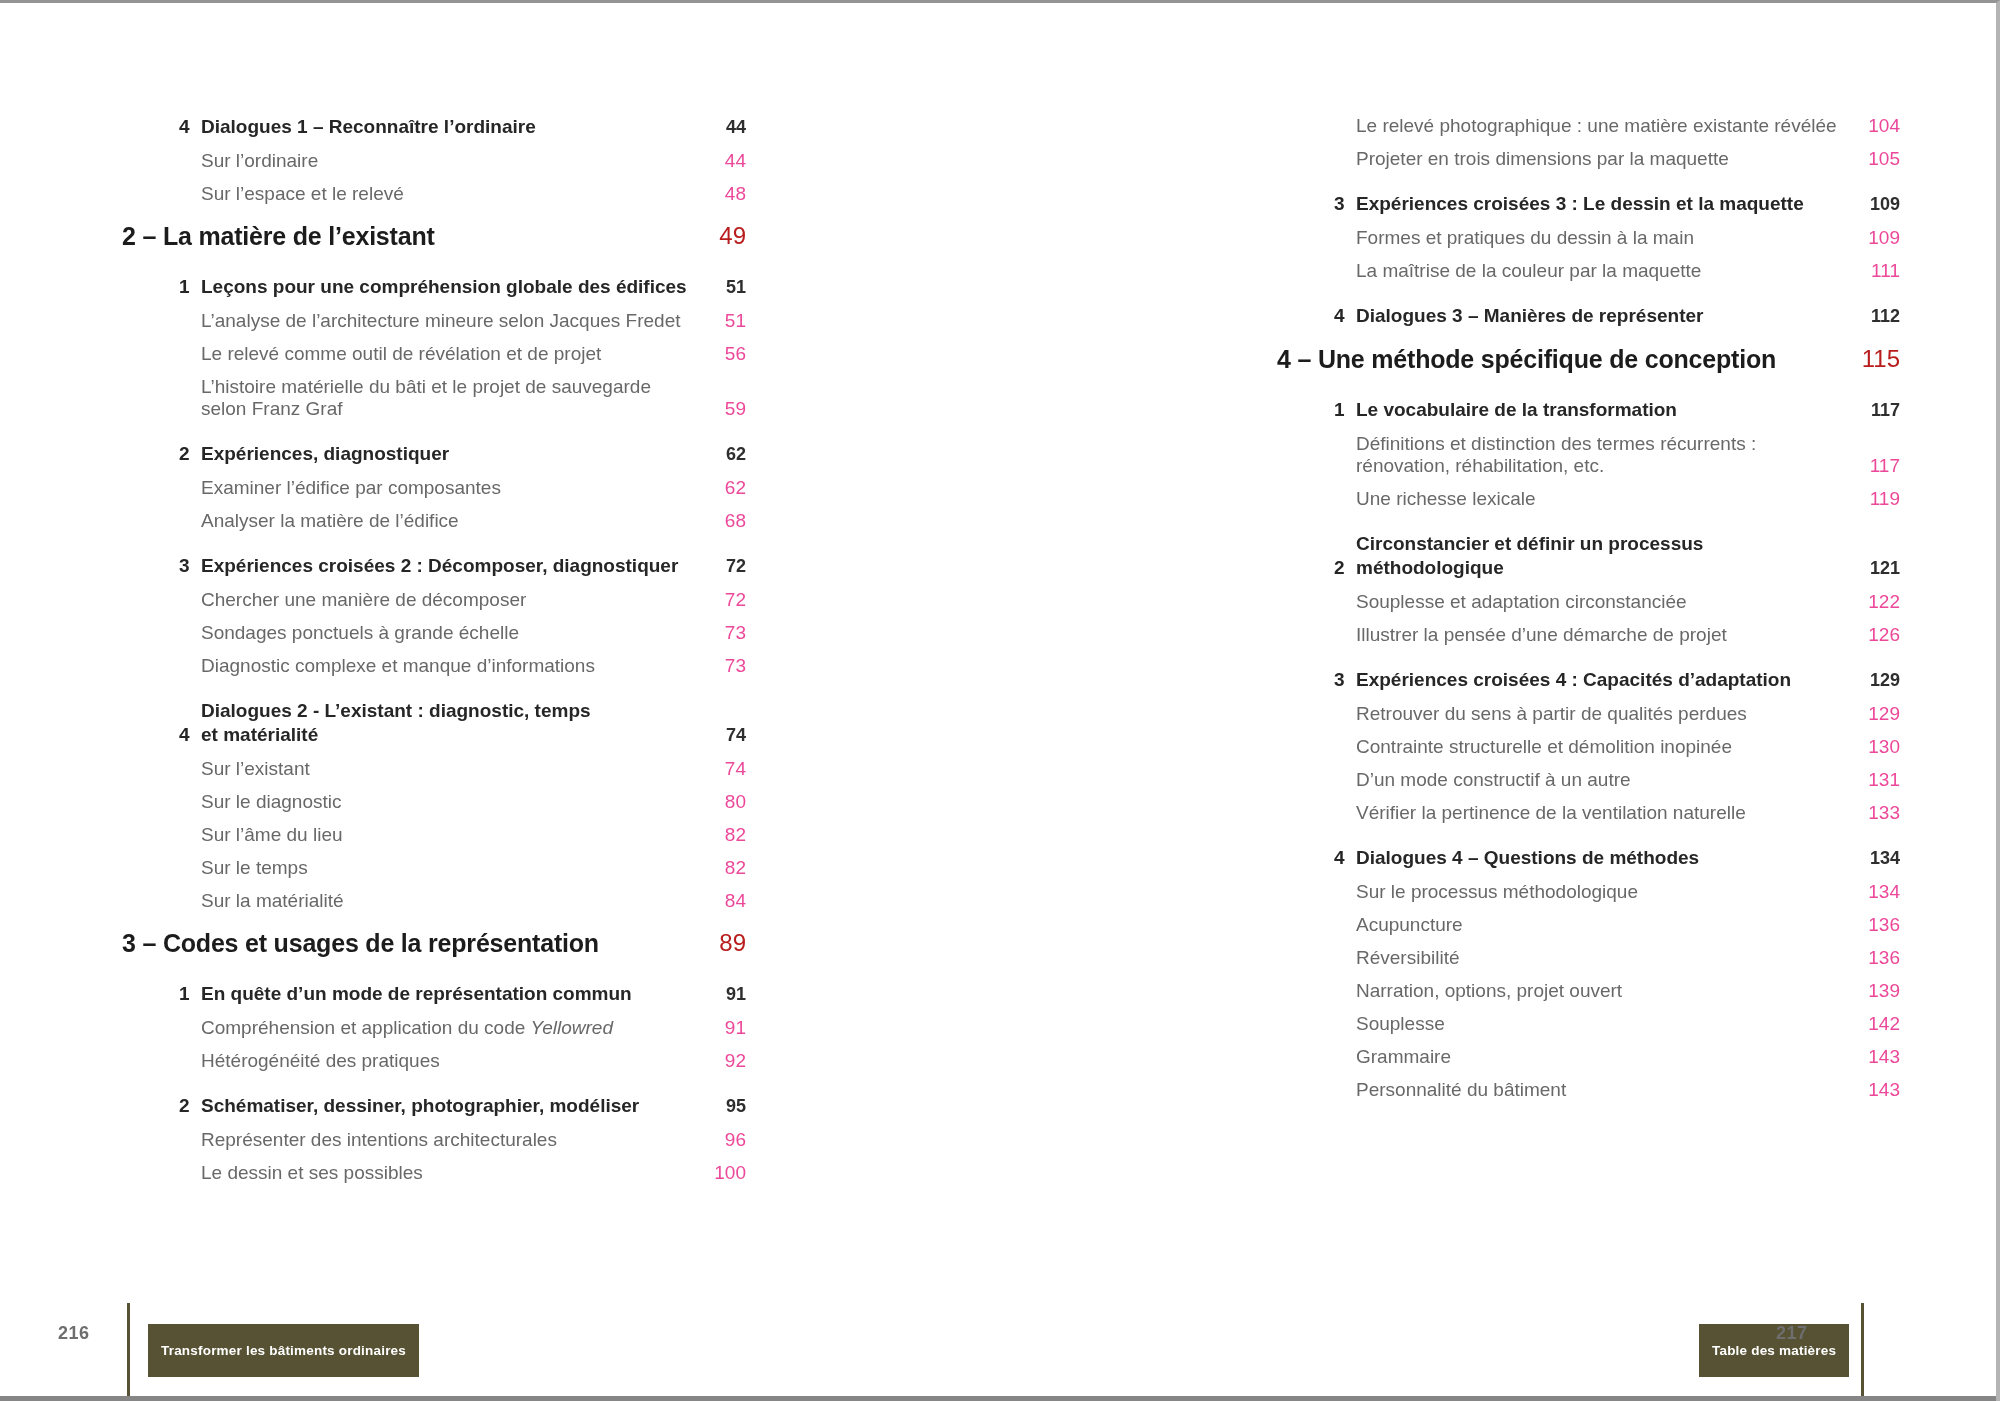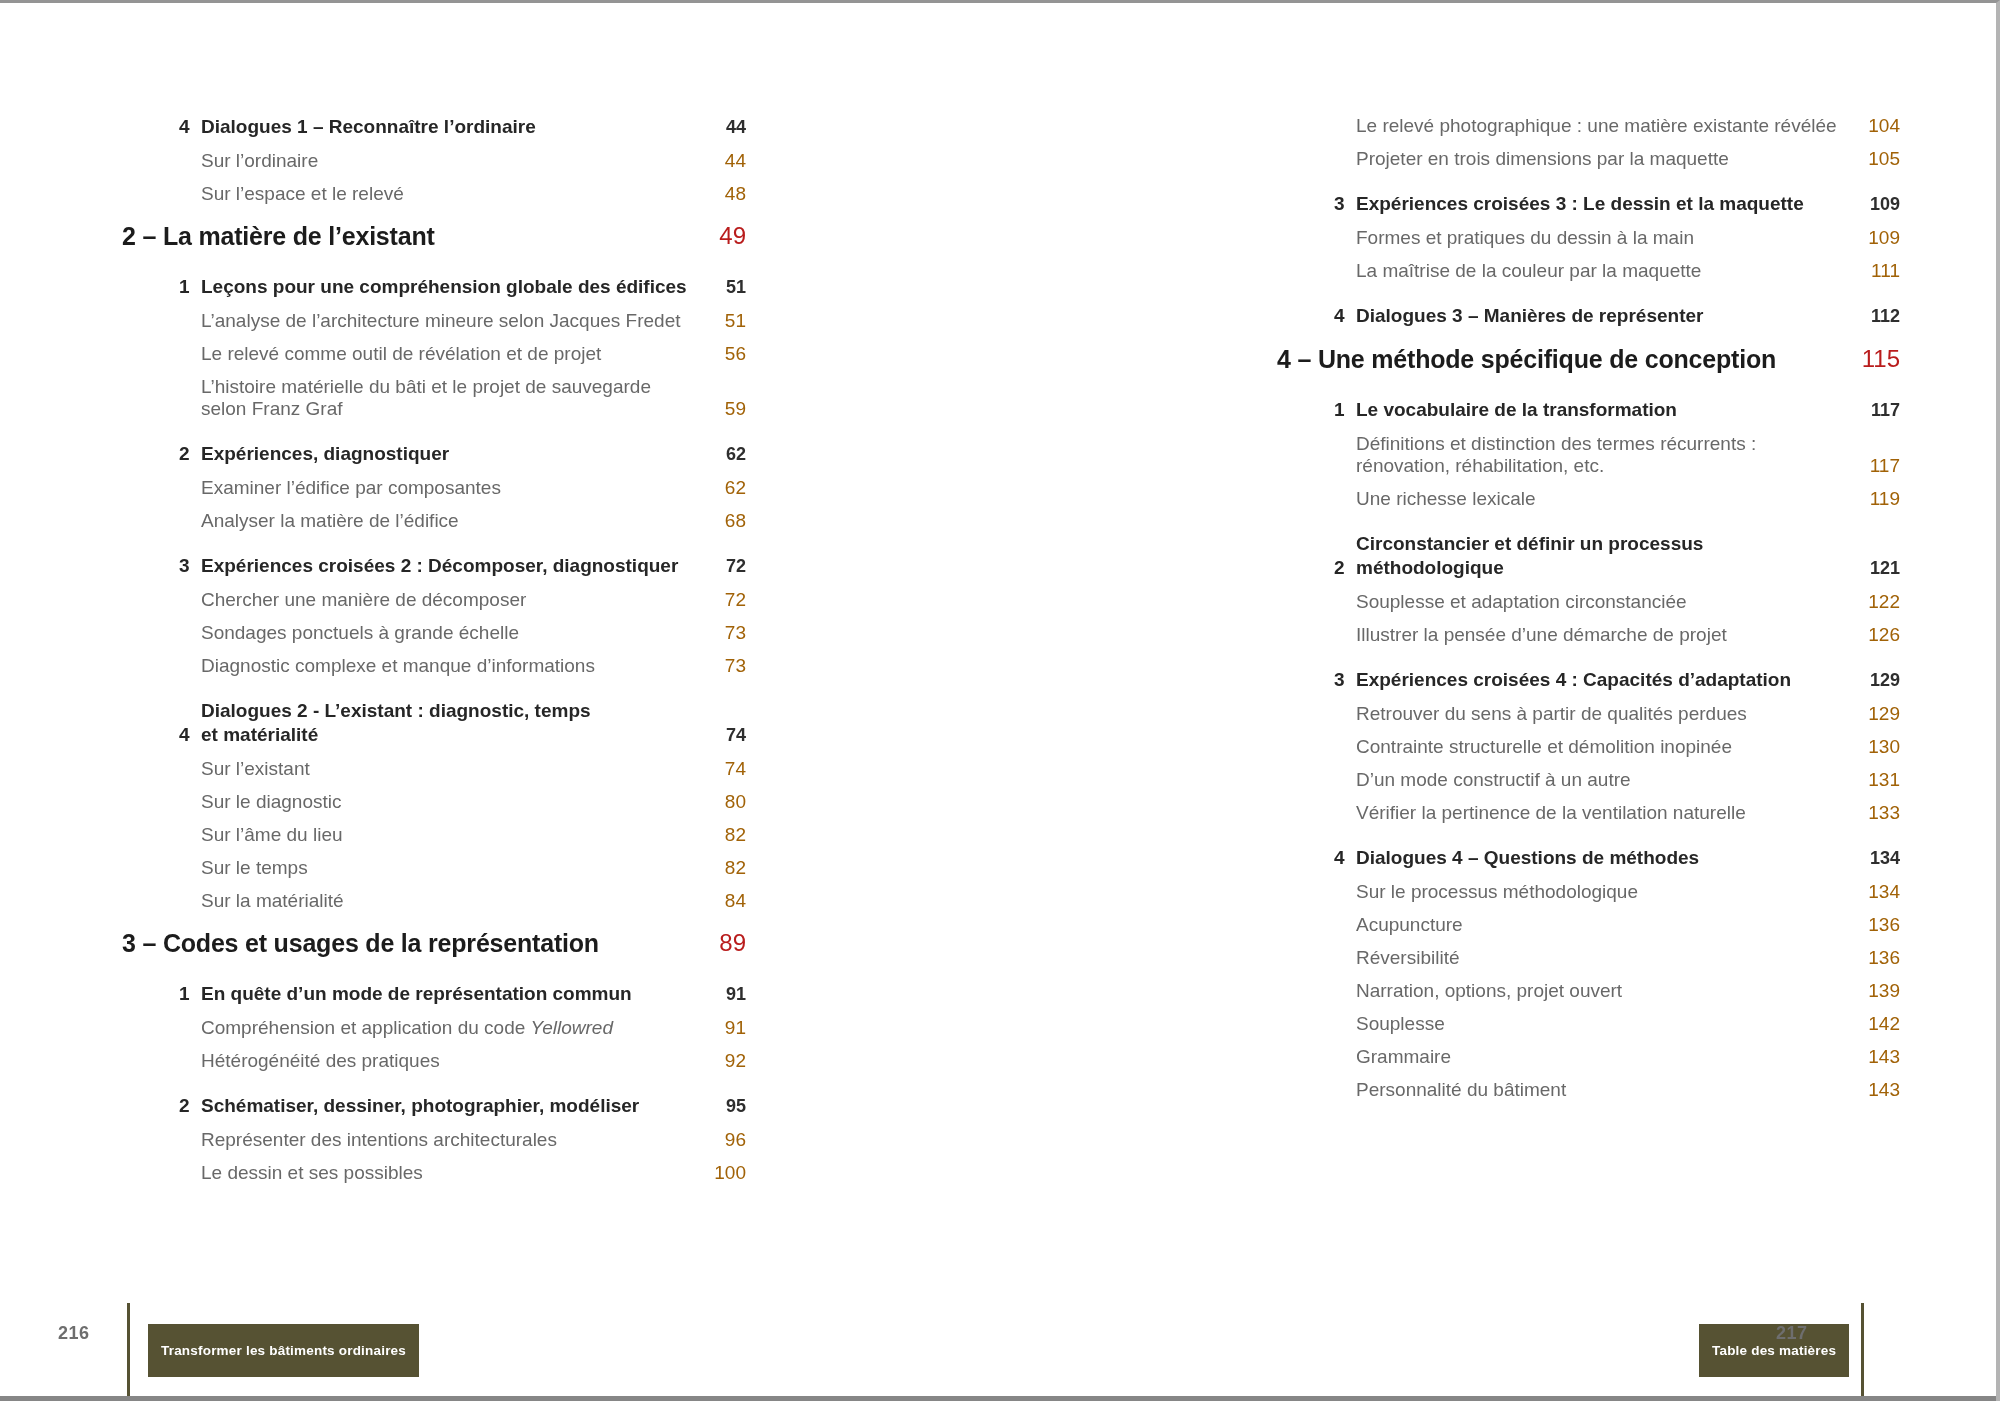--- a/index.html
+++ b/index.html
@@ -23,21 +23,21 @@
   .toc{position:absolute;top:112px;}
   .toc-left{left:122px;width:624px;}
   .toc-right{left:1277px;width:623px;}
   .entry{display:flex;align-items:flex-end;}
   .entry .ttl{white-space:nowrap;}
   .entry .pg{margin-left:auto;padding-left:14px;}
   .item{
     font-size:19px;line-height:22px;font-weight:400;
     color:#686868;margin-top:11px;padding-left:79px;
   }
-  .item .pg{color:#a16207;line-height:22px;}
+  .item .pg{color:#ec4899;line-height:22px;}
   .chapter{
     font-size:19px;line-height:24px;font-weight:700;
     color:#262626;margin-top:22px;padding-left:57px;
   }
   .chapter .cnum{display:inline-block;width:22px;flex-shrink:0;}
   .chapter .pg{font-size:18px;color:#2e2e2e;line-height:24px;}
   .part{
     font-size:25px;line-height:32px;font-weight:700;
     color:#1c1c1c;margin-top:15px;margin-bottom:23px;
     letter-spacing:-0.2px;

